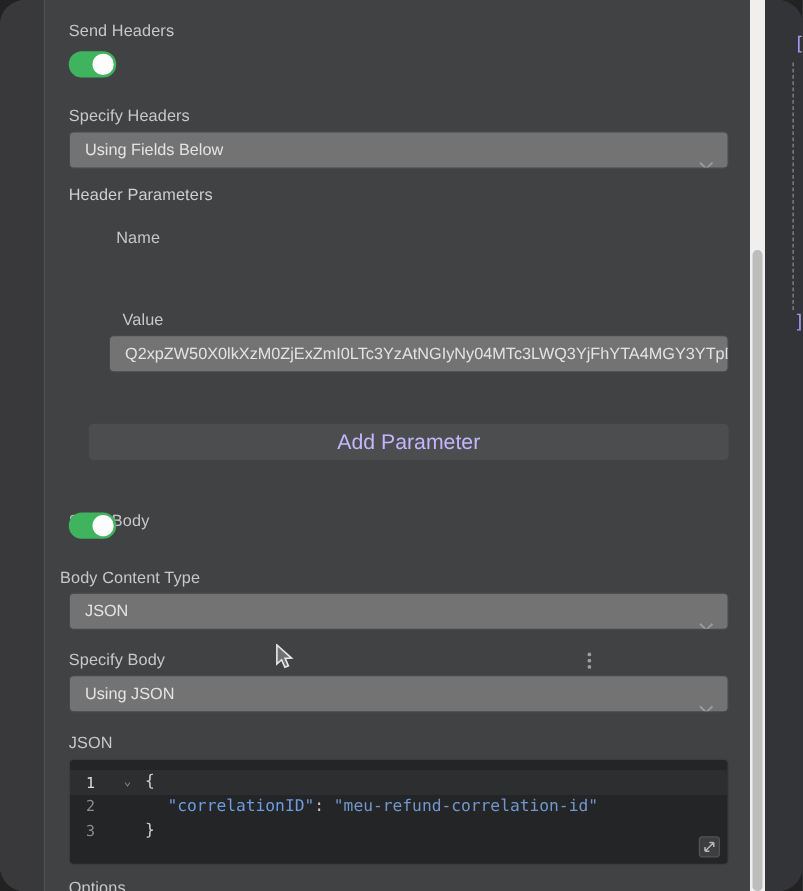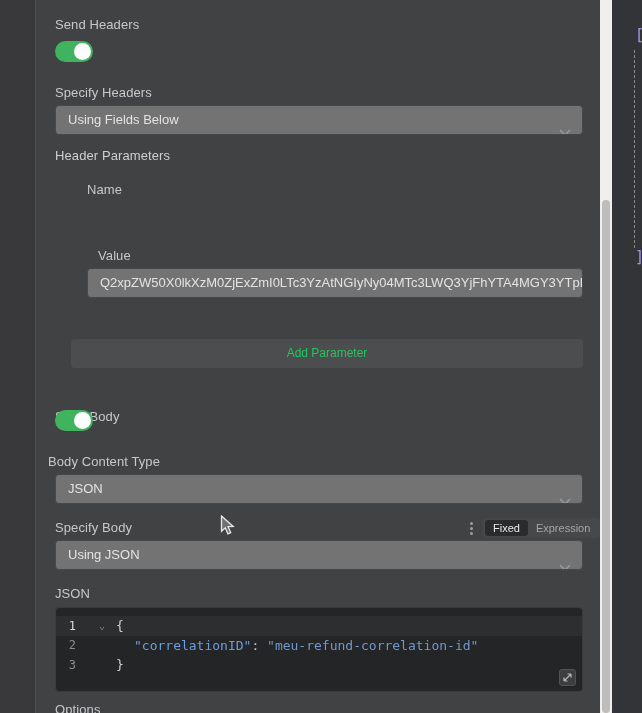--- a/index.html
+++ b/index.html
@@ -1,34 +1,34 @@
 <!DOCTYPE html>
 <html><head>
 <meta charset="utf-8">
 <style>
   * { margin:0; padding:0; box-sizing:border-box; }
   body { background:#222; font-family:"Liberation Sans", sans-serif; }
   #screen {
     position:relative; width:642px; height:713px; overflow:hidden;
-    background:#414244; font-family:"Liberation Sans", sans-serif;
+    background:#414244; font-family:"Liberation Sans", sans-serif;border-radius:20px;
   }
   .abs { position:absolute; }
   .left-strip { left:0; top:0; width:36px; height:713px; background:#39393b; border-right:1px solid #4f5052; }
   .field-label { font-size:13px; color:#c6c8ca; letter-spacing:.1px; }
   .toggle { width:38px; height:21px; border-radius:11px; background:#40b35f; cursor:pointer; }
   .toggle .knob { position:absolute; right:2px; top:2px; width:17px; height:17px; border-radius:50%; background:#fdfdfd; }
   .select, .input {
     width:528px; height:30px; background:#737373; border:1px solid #47484a; border-radius:4px;
     color:#e2e3e4; font-size:13px; line-height:28px; padding:0 12px; overflow:hidden; white-space:nowrap;
   }
   .input { width:496px; }
   .select .chev { position:absolute; right:11px; top:12px; }
   .btn-secondary {
-    width:512px; height:29px; background:#4c4d4f; border-radius:4px; color:#22c55e;
-    font-size:12px; text-align:center; line-height:29px; cursor:pointer;
+    width:512px; height:29px; background:#4c4d4f; border-radius:4px; color:#c4b5fd;
+    font-size:17px; text-align:center; line-height:29px; cursor:pointer;
   }
   .kebab { display:flex; flex-direction:column; gap:2px; align-items:center; padding:2px; }
   .kebab i { width:3px; height:3px; border-radius:50%; background:#9d9ea0; }
   .segmented { display:flex; align-items:center; background:#474849; border-radius:4px; padding:2px; height:20px; }
   .seg-on { background:#2a2b2c; color:#e8e9ea; font-size:11px; padding:2px 8px; border-radius:3px; }
   .seg-off { color:#a4a5a7; font-size:11px; padding:2px 8px; }
   .editor {
     left:55px; top:607px; width:528px; height:85px; background:#242527;
     border:1px solid #3b3c3e; border-radius:4px; padding-top:8px; overflow:hidden;
     font-family:"DejaVu Sans Mono", monospace;
@@ -71,21 +71,21 @@
     <span>Using Fields Below</span>
     <span class="chev">
       <svg width="12" height="7" viewBox="0 0 12 7">
           <polyline points="1,1 6,6 11,1" stroke="#9a9b9d" stroke-width="1.5" fill="none"></polyline>
         </svg>
     </span>
   </div>
 
   <div class="abs field-label" style="left:55px; top:148px; color:#cdcfd1;">Header Parameters</div>
 
-  <div class="abs field-label" style="left:87px; top:182px;">Name</div>
+  <div class="abs field-label" style="left:93px; top:182px;">Name</div>
 
   <div class="abs field-label" style="left:98px; top:248px;text-align:right;">Value</div>
   <div class="abs input" style="left:87px; top:268px;">
     <span>Q2xpZW50X0lkXzM0ZjExZmI0LTc3YzAtNGIyNy04MTc3LWQ3YjFhYTA4MGY3YTpDbG</span>
   </div>
 
   <div class="abs btn-secondary" style="left:71px; top:339px;">Add Parameter</div>
 
   <div class="abs field-label" style="left:55px; top:386px;margin-top:23px;">Send Body</div>
   <div class="abs toggle" style="left:55px; top:410px;">
@@ -100,24 +100,20 @@
           <polyline points="1,1 6,6 11,1" stroke="#9a9b9d" stroke-width="1.5" fill="none"></polyline>
         </svg>
     </span>
   </div>
 
   <div class="abs field-label" style="left:55px; top:520px;">Specify Body</div>
   <div class="abs kebab" style="left:468px; top:520px;">
     <i></i>
       <i></i>
       <i></i>
-  </div>
-  <div class="abs segmented" style="left:483px; top:518px;">
-    <span class="seg-on">Fixed</span>
-    <span class="seg-off">Expression</span>
   </div>
   <div class="abs select" style="left:55px; top:540px;">
     <span>Using JSON</span>
     <span class="chev">
       <svg width="12" height="7" viewBox="0 0 12 7">
           <polyline points="1,1 6,6 11,1" stroke="#9a9b9d" stroke-width="1.5" fill="none"></polyline>
         </svg>
     </span>
   </div>
 

